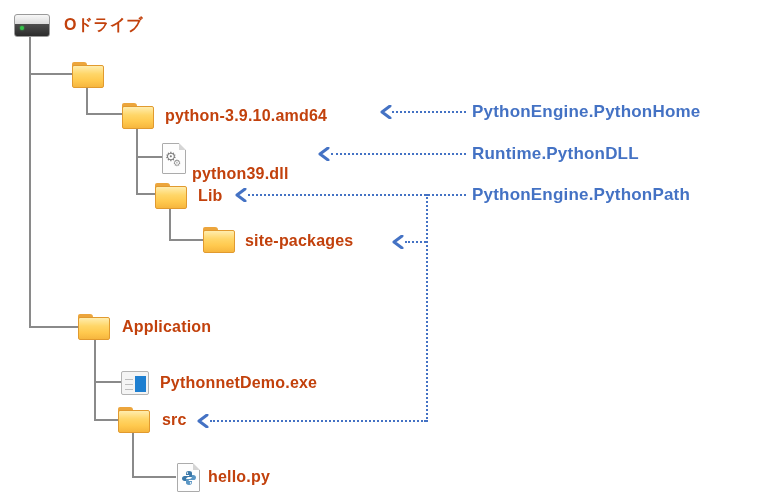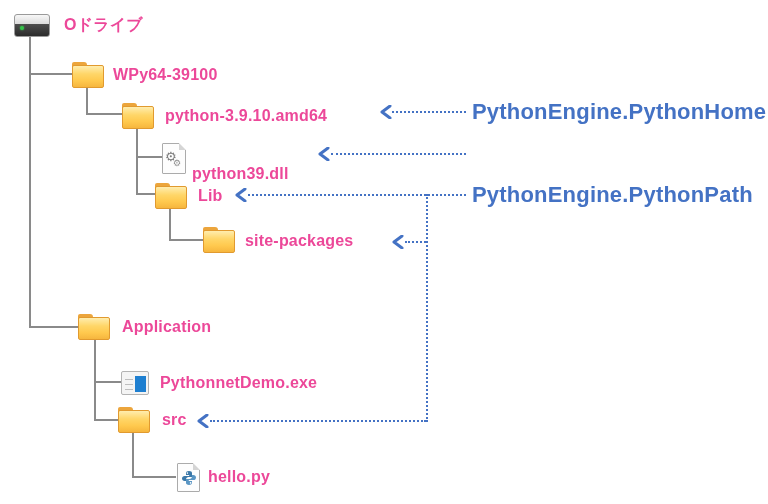--- a/index.html
+++ b/index.html
@@ -2,25 +2,25 @@
 <html><head>
 <meta charset="utf-8">
 <style>
   html,body{margin:0;padding:0;background:#ffffff;}
   #canvas{
     position:relative;width:768px;height:504px;background:#ffffff;overflow:hidden;
     font-family:"Liberation Sans","DejaVu Sans",sans-serif;
   }
   
   .nlabel{
-    position:absolute;font-weight:bold;font-size:16px;line-height:22px;color:#ec4899;
+    position:absolute;font-weight:bold;font-size:16px;line-height:22px;color:#c2410c;
     white-space:nowrap;letter-spacing:0.2px;
   }
   .alabel{
-    position:absolute;font-weight:bold;font-size:22px;line-height:22px;color:#4472C4;
+    position:absolute;font-weight:bold;font-size:17px;line-height:22px;color:#4472C4;
     white-space:nowrap;letter-spacing:0.2px;
   }
   
   .hline{position:absolute;height:2px;background:#8a8a8a;}
   .vline{position:absolute;width:2px;background:#8a8a8a;}
   
   .dline-h{position:absolute;height:0;border-top:2px dotted #4472C4;}
   .dline-v{position:absolute;width:0;border-left:2px dotted #4472C4;}
   .arrow{position:absolute;width:12px;height:14px;}
   
@@ -100,21 +100,20 @@
 
   <div class="drive" style="left:14px;top:14px;">
       <span class="led"></span>
     </div>
   <span class="nlabel" style="left:64px;top:14px;">Oドライブ</span>
 
   <div class="folder" style="left:72px;top:62px;">
       <span class="tab"></span>
       <span class="fbody"></span>
     </div>
-  <span class="nlabel" style="left:113px;top:64px;">WPy64-39100</span>
 
   <div class="folder" style="left:122px;top:103px;">
       <span class="tab"></span>
       <span class="fbody"></span>
     </div>
   <span class="nlabel" style="left:165px;top:105px;text-align:center;">python-3.9.10.amd64</span>
 
   <div class="page" style="left:162px;top:143px;width:24px;height:31px;">
     <span class="fold"></span>
       <span class="gear1">⚙</span>
@@ -157,15 +156,16 @@
     <svg class="pylogo" width="16" height="16" viewBox="0 0 16 16">
       <path d="M8 1C6 1 5 1.9 5 3.2V5h3.2v0.9H3.6C2.1 5.9 1 6.9 1 8.5S2.1 11 3.6 11H5V9.4C5 8 6.1 7 7.5 7H11V3.2C11 1.9 10 1 8 1z" fill="#3B78A8"></path>
       <path d="M8 15c2 0 3-.9 3-2.2V11H7.8v-.9h4.6c1.5 0 2.6-1 2.6-2.6S13.9 5 12.4 5H11v1.6C11 8 9.9 9 8.5 9H5v3.8C5 14.1 6 15 8 15z" fill="#5A96C4"></path>
       <circle cx="6.4" cy="3.1" r="0.8" fill="#ffffff"></circle>
       <circle cx="9.6" cy="12.9" r="0.8" fill="#ffffff"></circle>
     </svg>
   </div>
   <span class="nlabel" style="left:208px;top:466px;">hello.py</span>
 
   <span class="alabel" style="left:472px;top:101px;">PythonEngine.PythonHome</span>
+  <span class="alabel" style="left:472px;top:143px;">Runtime.PythonDLL</span>
   <span class="alabel" style="left:472px;top:184px;">PythonEngine.PythonPath</span>
 
 </div>
 
 </body></html>

